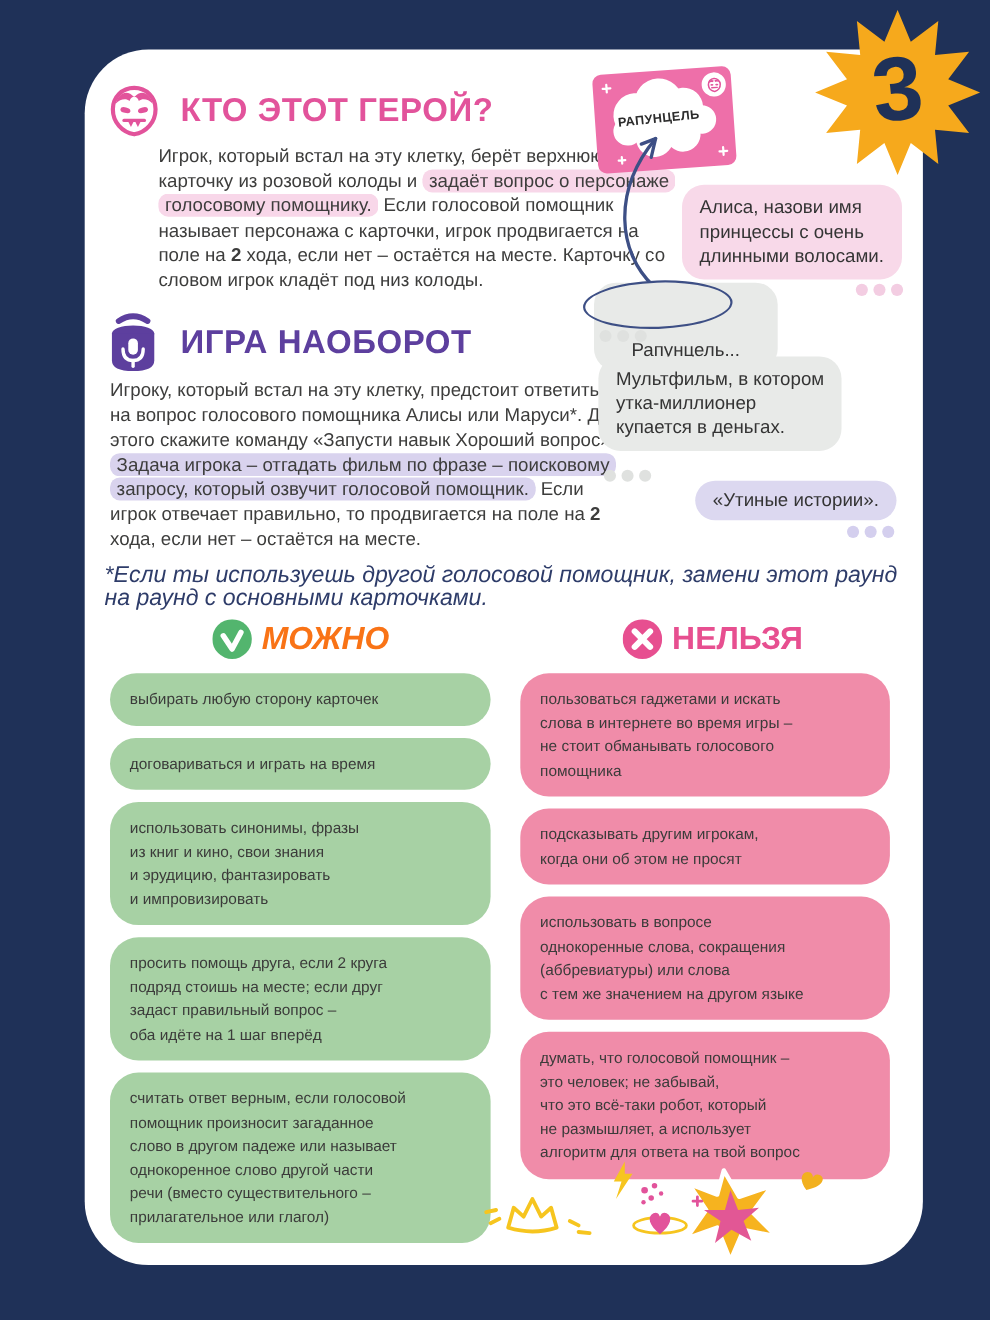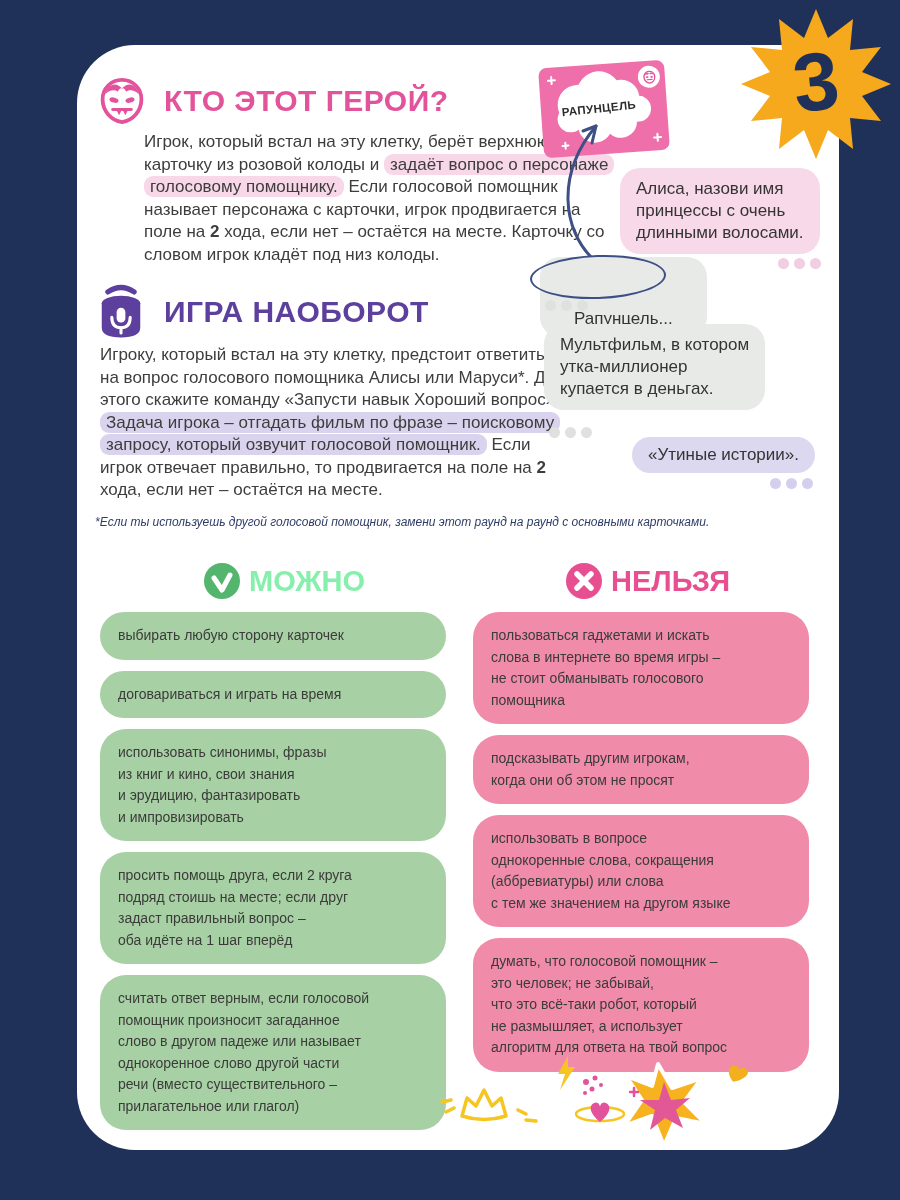--- a/index.html
+++ b/index.html
@@ -30,26 +30,26 @@
   .hl-pink, .hl-lav {
     border-radius:9px; padding:1px 6px;
     box-decoration-break:clone; -webkit-box-decoration-break:clone;
   }
   .hl-pink { background:#f8d7e9; }
   .hl-lav  { background:#d9d3ee; }
   .b { font-weight:bold; }
 
   .footnote {
     position:absolute; left:95px; top:512px; width:748px;
-    font-style:italic; font-size:12px; line-height:21px; color:#2e3c69;
+    font-style:italic; font-size:21px; line-height:21px; color:#2e3c69;
   }
 
   
   .col-head { position:absolute; display:flex; align-items:center; gap:9px; font-weight:800; font-size:29px; }
-  .col-head.do   { left:204px; top:563px; color:#86efac; }
+  .col-head.do   { left:193px; top:563px; color:#f97316;font-style:italic; }
   .col-head.dont { left:566px; top:563px; color:#e74f90; }
   .col { position:absolute; top:612px; display:flex; flex-direction:column; gap:11px; }
   .col.do   { left:100px; width:346px; }
   .col.dont { left:473px; width:336px; }
   .item {
     border-radius:26px; padding:13px 18px;
     font-size:14px; line-height:21.5px; color:#3b3b3a; white-space:pre-line;
   }
   .col.do .item   { background:#a7d1a4; }
   .col.dont .item { background:#f08ca9; }

